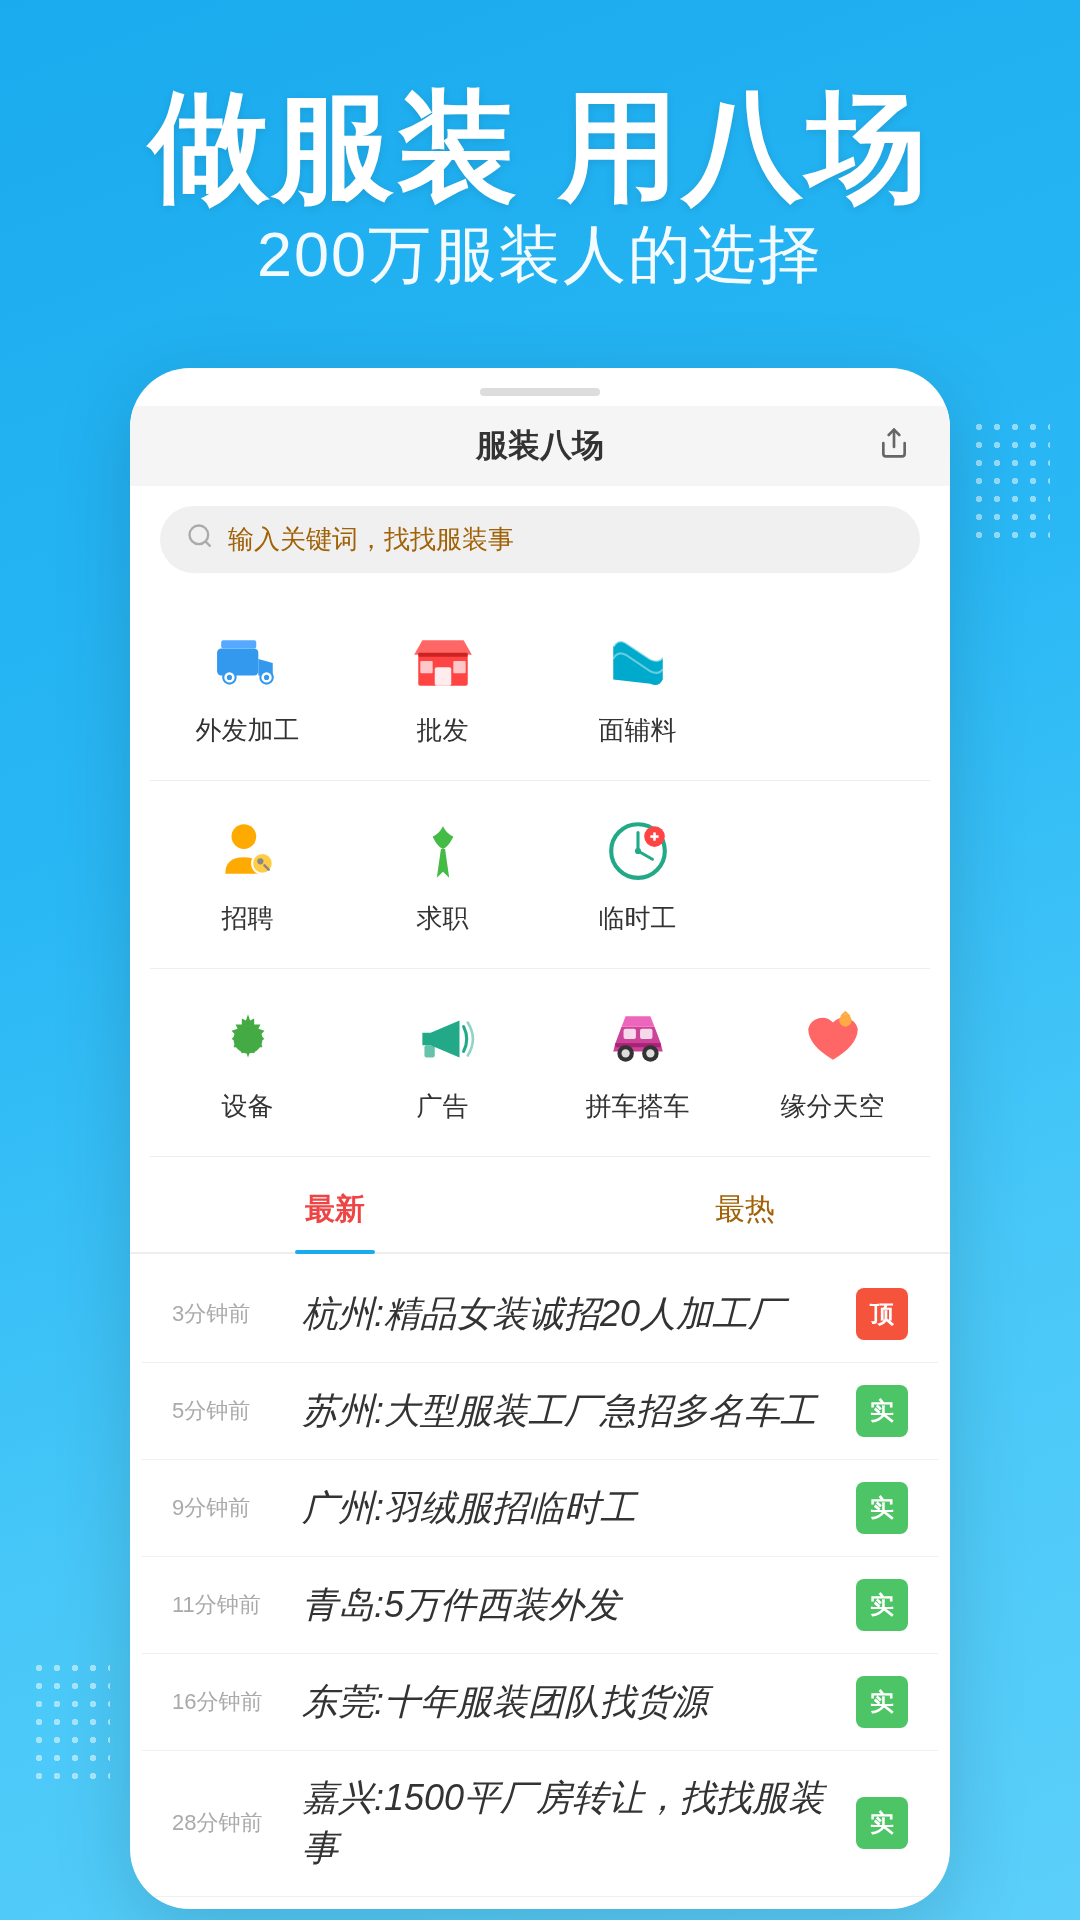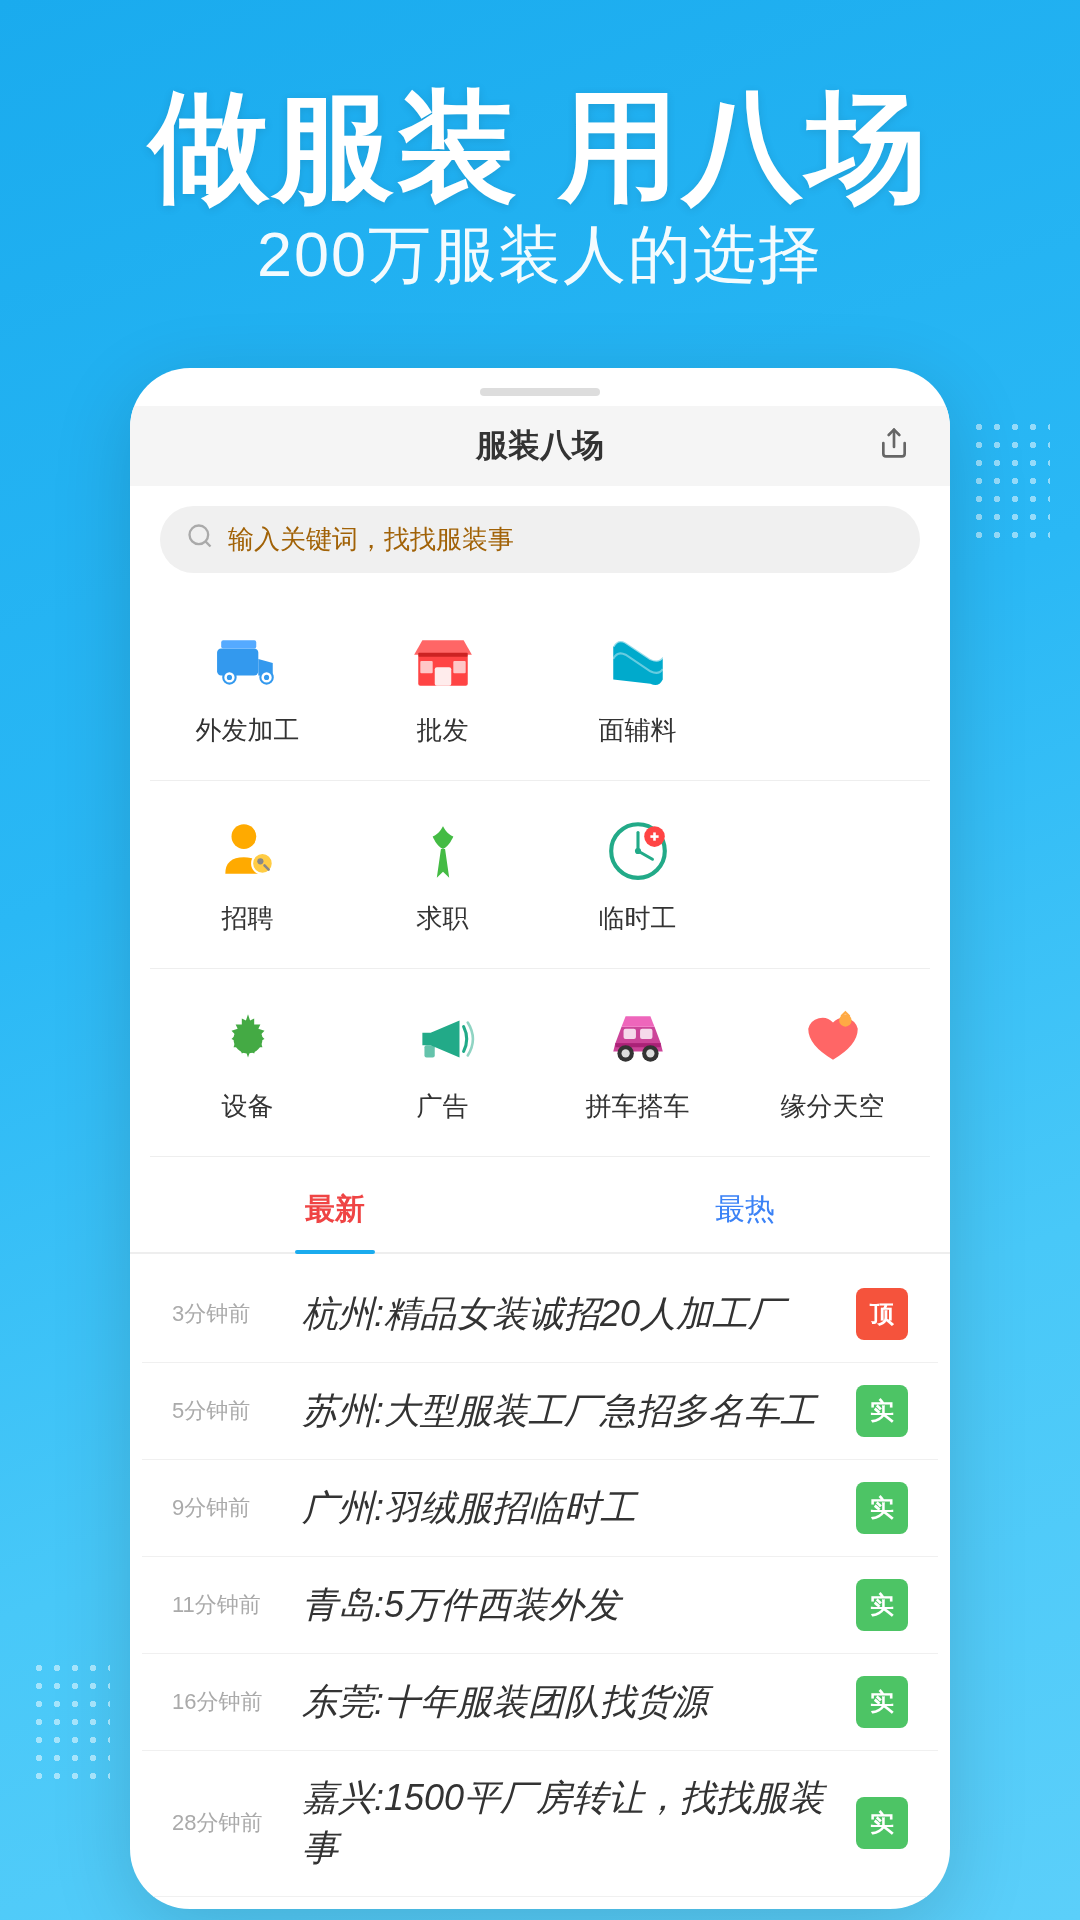--- a/index.html
+++ b/index.html
@@ -165,21 +165,21 @@
     .tabs {
       display: flex;
       border-bottom: 2px solid #eee;
       margin: 10px 0 0;
     }
     .tab {
       flex: 1;
       text-align: center;
       padding: 22px 0;
       font-size: 30px;
-      color: #3b82f6;
+      color: #a16207;
       position: relative;
       cursor: pointer;
     }
     .tab.active {
       color: #ef4444;
       font-weight: 700;
     }
     .tab.active::after {
       content: '';
       position: absolute;

